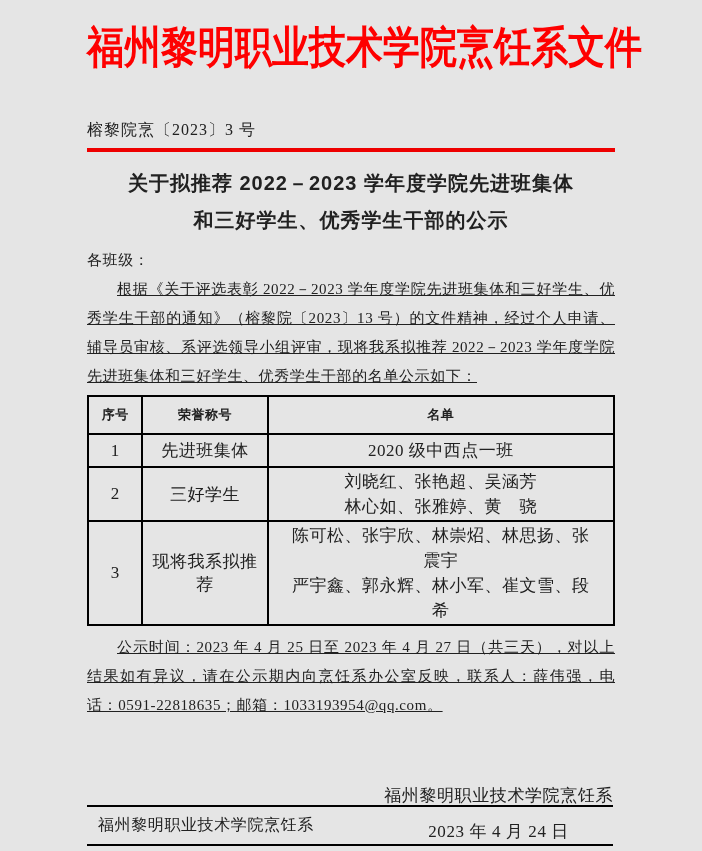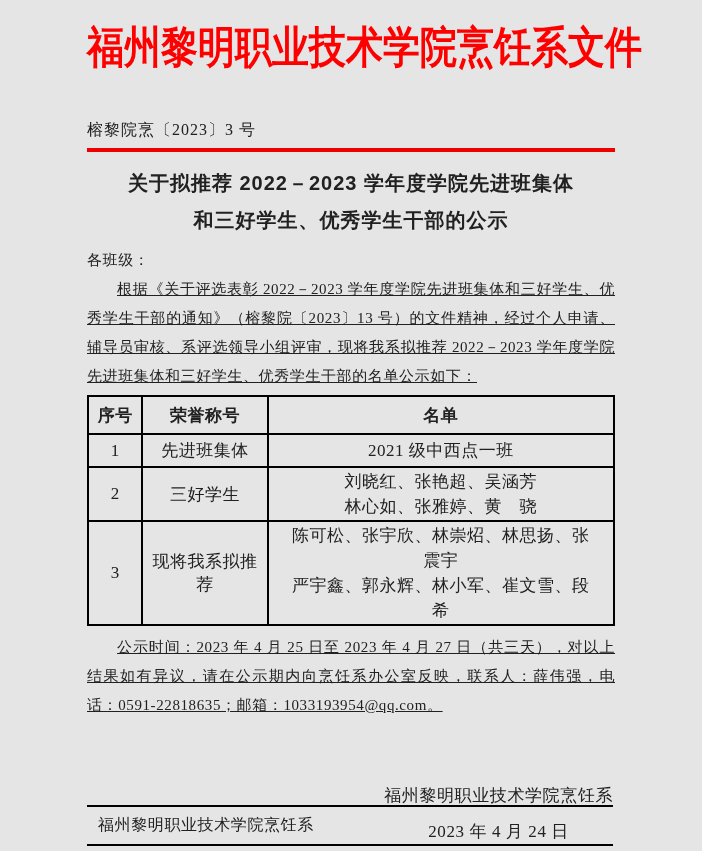--- a/index.html
+++ b/index.html
@@ -28,21 +28,21 @@
   .para-indent { text-indent:2em;text-decoration:underline; }
   table.honor-table {
     border-collapse:collapse; width:100%; margin-top:4px; table-layout:fixed;
   }
   .honor-table th, .honor-table td {
     border:2px solid #000; text-align:center; vertical-align:middle;
     font-size:17px; letter-spacing:0.5px; padding:1px 2px;
   }
   .honor-table th {
     font-family:Liberation Sans, sans-serif;
-    font-weight:bold; height:34px; font-size:17px;margin-top:36px;
+    font-weight:bold; height:34px; font-size:13px;margin-top:36px;
   }
   .row-h1 { height:33px; }
   .row-h2 { height:52px; }
   .row-h3 { height:43px; }
   .names-line { line-height:25px; }
   .cell-left { text-align:right; padding:1px 18px !important; }
   .notice { margin-top:7px; }
   .signature { margin-top:58px; text-align:right; padding-right:2px; }
   .signature-block { display:inline-block; text-align:center; font-size:17px; line-height:36px; letter-spacing:0.6px; }
   .footer { position:absolute; left:87px; right:89px; bottom:5px; }
@@ -82,21 +82,21 @@
       <tr>
         <th>序号</th>
         <th>荣誉称号</th>
         <th>名单</th>
       </tr>
     </thead>
     <tbody>
       <tr class="row-h1">
         <td>1</td>
         <td>先进班集体</td>
-        <td>2021 级中西点一班</td>
+        <td>2020 级中西点一班</td>
       </tr>
       <tr class="row-h2">
         <td>2</td>
         <td>三好学生</td>
         <td>
           <div class="names-line">刘晓红、张艳超、吴涵芳</div>
           <div class="names-line">林心如、张雅婷、黄　骁</div>
         </td>
       </tr>
       <tr class="row-h3">

